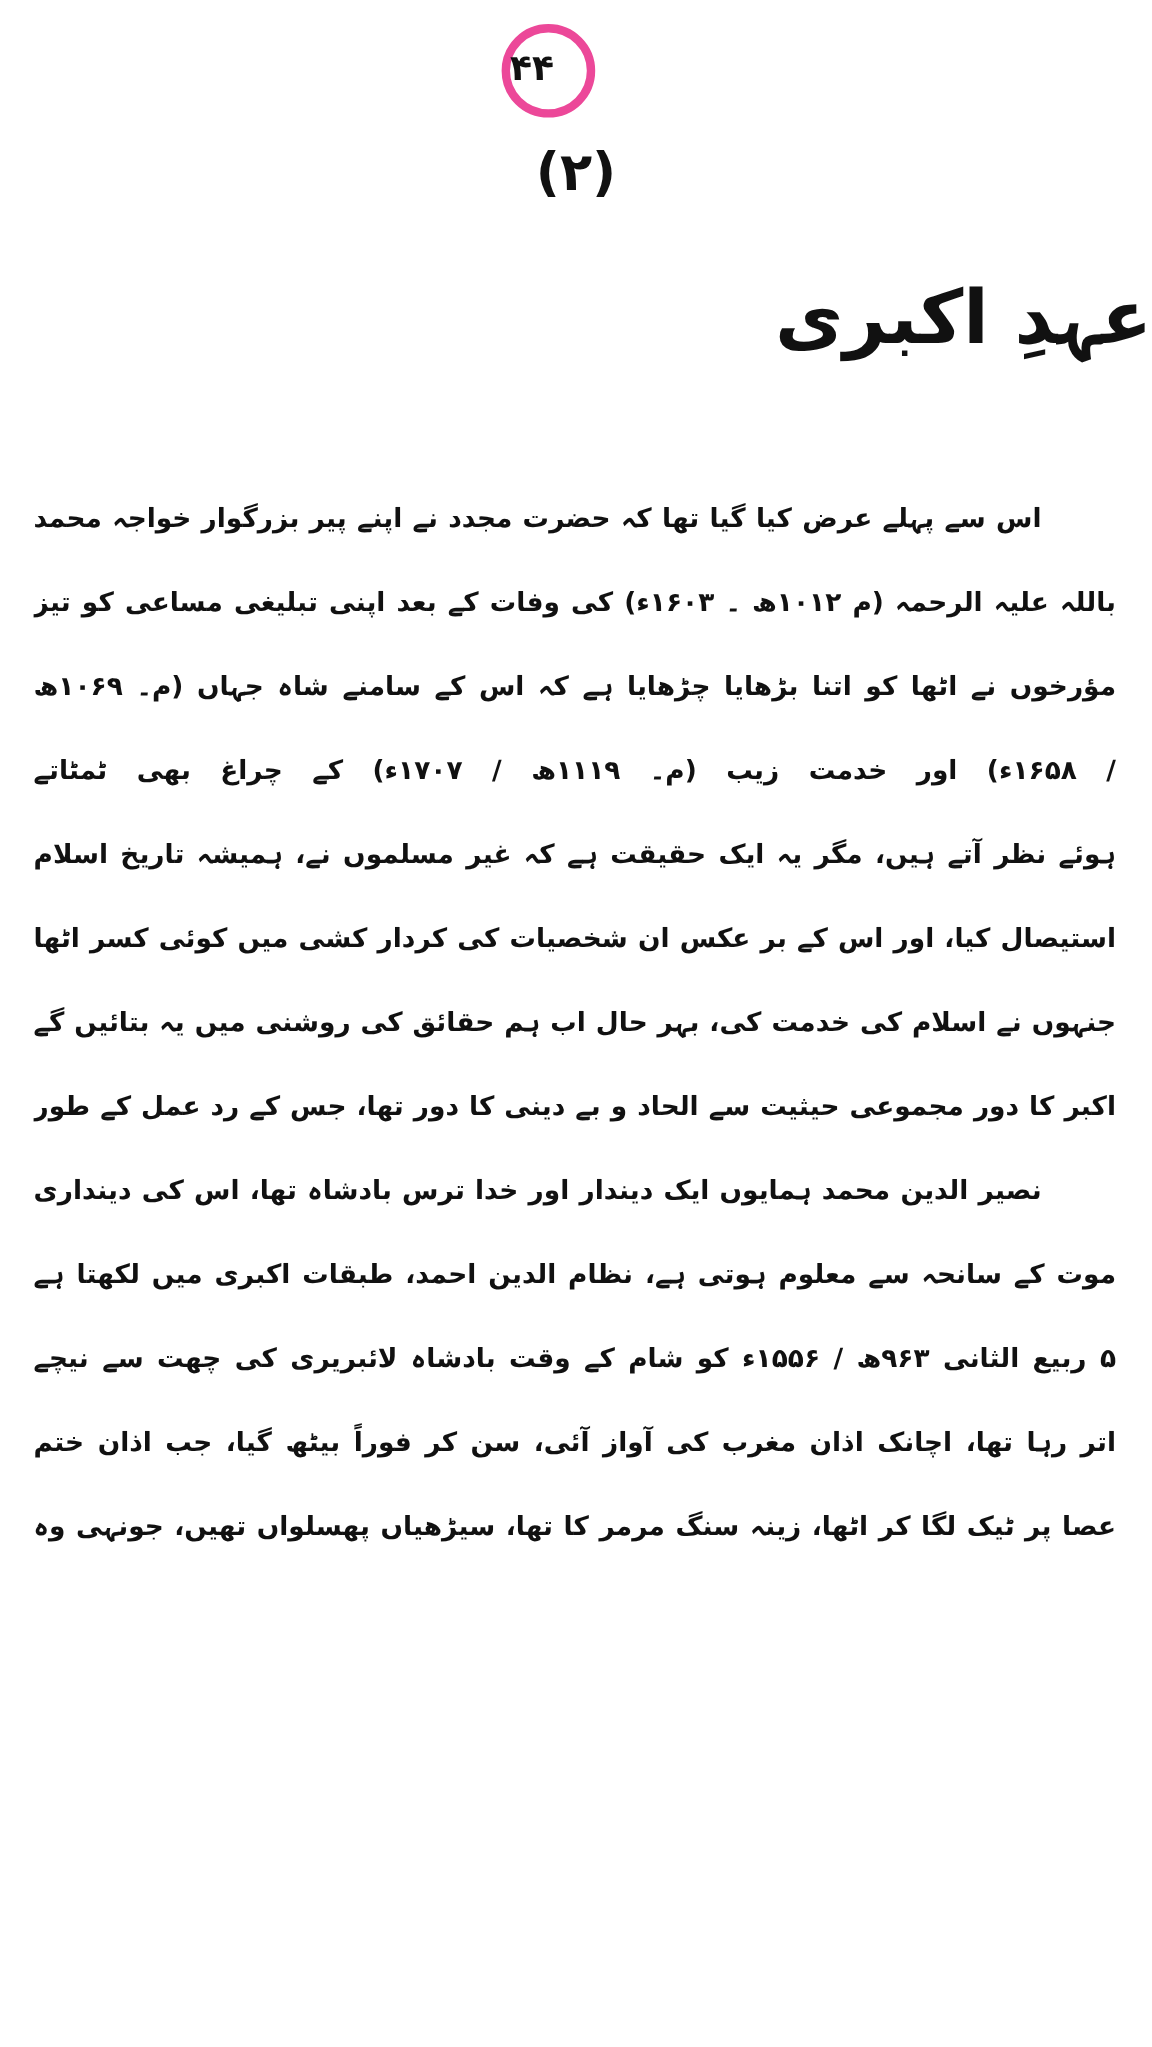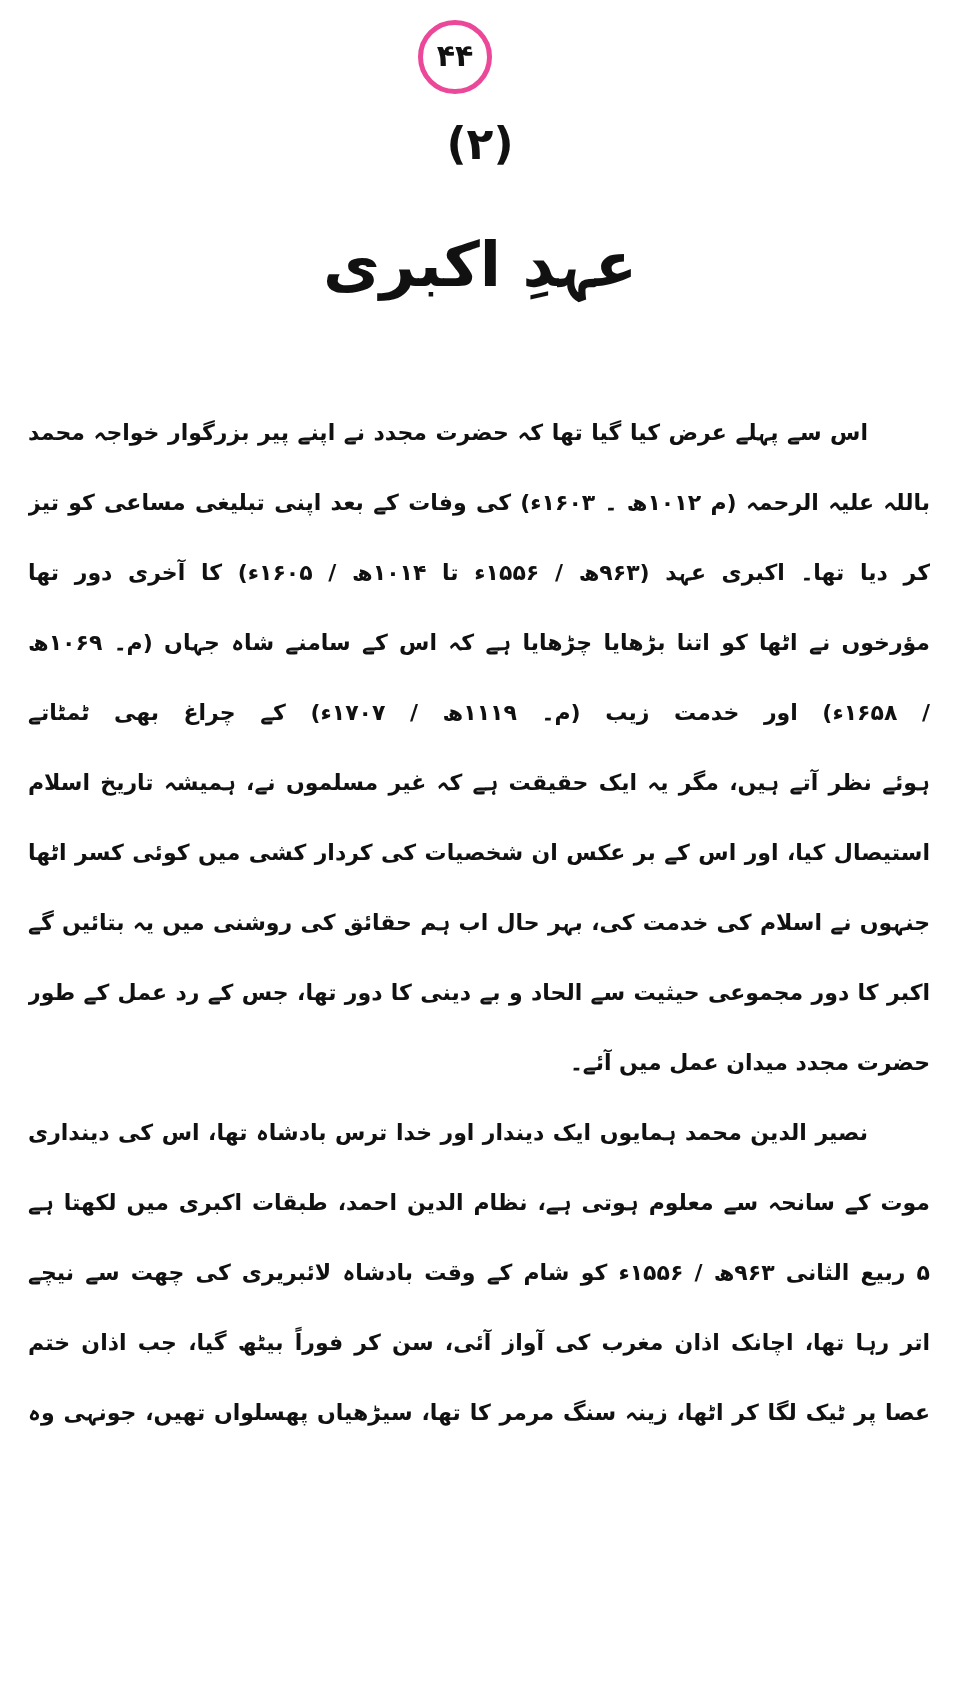--- a/index.html
+++ b/index.html
@@ -12,25 +12,24 @@
     font-family: "DejaVu Sans", sans-serif;
     color: #111111;
   }
   
   .badge {
     position: absolute;
     top: 20px;
     left: 418px;
     width: 64px;
     height: 64px;
-    border: 5px solid #ec4899;
+    border: 7px solid #ec4899;
     border-radius: 50%;
     display: flex;
     align-items: center;
-    justify-content: center;
   }
   .badge .num {
     font-size: 30px;
     font-weight: bold;
     direction: rtl;
     padding-bottom: 4px;
   }
   
   .section-number {
     position: absolute;
@@ -41,21 +40,20 @@
     font-size: 44px;
     font-weight: bold;
     direction: rtl;
   }
   
   .chapter-title {
     position: absolute;
     top: 228px;
     left: 0;
     width: 960px;
-    text-align: center;
     font-size: 62px;
     font-weight: bold;
     direction: rtl;
     letter-spacing: 1px;
   }
   
   .body-text {
     position: absolute;
     top: 398px;
     left: 28px;
@@ -88,28 +86,26 @@
   </div>
 
   <div class="section-number">(۲)</div>
 
   <div class="chapter-title">عہدِ اکبری</div>
 
   <div class="body-text" dir="rtl">
     <div>
       <div class="line indent">اس سے پہلے عرض کیا گیا تھا کہ حضرت مجدد نے اپنے پیر بزرگوار خواجہ محمد باقی</div>
       <div class="line">باللہ علیہ الرحمہ (م ۱۰۱۲ھ ۔ ۱۶۰۳ء) کی وفات کے بعد اپنی تبلیغی مساعی کو تیز تر</div>
-      <div class="line">کر دیا تھا۔ اکبری عہد (۹۶۳ھ / ۱۵۵۶ء تا ۱۰۱۴ھ / ۱۶۰۵ء) کا آخری دور تھا</div>
       <div class="line">مؤرخوں نے اٹھا کو اتنا بڑھایا چڑھایا ہے کہ اس کے سامنے شاہ جہاں (م۔ ۱۰۶۹ھ</div>
       <div class="line">/ ۱۶۵۸ء) اور خدمت زیب (م۔ ۱۱۱۹ھ / ۱۷۰۷ء) کے چراغ بھی ٹمٹاتے</div>
       <div class="line">ہوئے نظر آتے ہیں، مگر یہ ایک حقیقت ہے کہ غیر مسلموں نے، ہمیشہ تاریخ اسلام کی</div>
       <div class="line">استیصال کیا، اور اس کے بر عکس ان شخصیات کی کردار کشی میں کوئی کسر اٹھا نہ رکھی</div>
       <div class="line">جنہوں نے اسلام کی خدمت کی، بہر حال اب ہم حقائق کی روشنی میں یہ بتائیں گے کہ</div>
       <div class="line">اکبر کا دور مجموعی حیثیت سے الحاد و بے دینی کا دور تھا، جس کے رد عمل کے طور پر</div>
-      <div class="line para-end">حضرت مجدد میدان عمل میں آئے۔</div>
     </div>
     <div>
       <div class="line indent">نصیر الدین محمد ہمایوں ایک دیندار اور خدا ترس بادشاہ تھا، اس کی دینداری</div>
       <div class="line">موت کے سانحہ سے معلوم ہوتی ہے، نظام الدین احمد، طبقات اکبری میں لکھتا ہے کہ</div>
       <div class="line">۵ ربیع الثانی ۹۶۳ھ / ۱۵۵۶ء کو شام کے وقت بادشاہ لائبریری کی چھت سے نیچے</div>
       <div class="line">اتر رہا تھا، اچانک اذان مغرب کی آواز آئی، سن کر فوراً بیٹھ گیا، جب اذان ختم ہوئی تو</div>
       <div class="line">عصا پر ٹیک لگا کر اٹھا، زینہ سنگ مرمر کا تھا، سیڑھیاں پھسلواں تھیں، جونہی وہ اٹھا</div>
     </div>
   </div>
 

